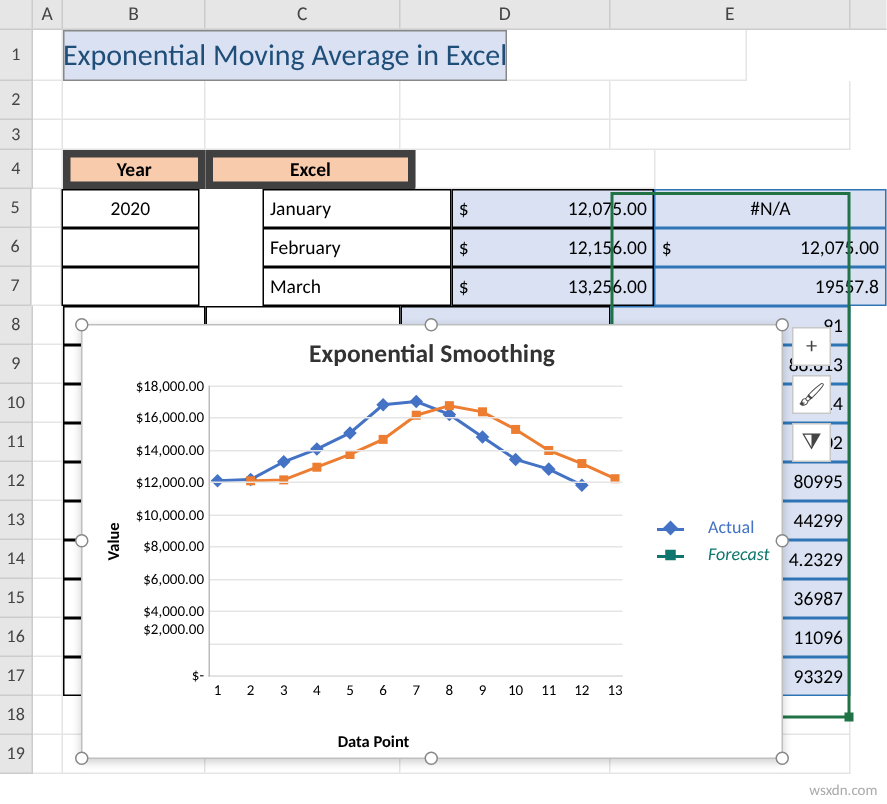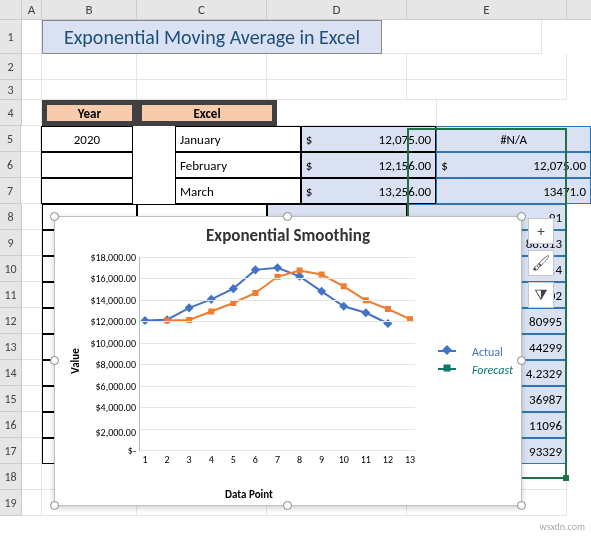--- a/index.html
+++ b/index.html
@@ -154,21 +154,21 @@
     font-size: 11px;
     font-weight: bold;
   }
   .legend {
     position: absolute;
     right: 8px;
     top: 50%;
     transform: translateY(-50%);
     font-size: 12px;
   }
-  .legend-item { display:flex; align-items:flex-start; gap:16px; margin:4px 0; }
+  .legend-item { display:flex; align-items:center; gap:16px; margin:4px 0; }
   .lg-mark { width:18px; height:10px; position:relative; }
   .lg-mark::before { content:""; position:absolute; left:0; right:0; top:50%; height:2px; background: currentColor; }
   .lg-mark.diamond::after { content:""; position:absolute; left:50%; top:50%; width:7px; height:7px; background: currentColor; transform: translate(-50%,-50%) rotate(45deg); }
   .lg-mark.square::after { content:""; position:absolute; left:50%; top:50%; width:7px; height:7px; background: currentColor; transform: translate(-50%,-50%); }
   .blue { color:#4472c4; }
   .orange { color:#0f766e;font-style:italic; }
   .plot {
     position: absolute;
     left: 62px; right: 6px; top: 4px; bottom: 22px;
     border-left: 1px solid #bbb;
@@ -228,21 +228,21 @@
     <div class="cC">C</div>
     <div class="cD">D</div>
     <div class="cE">E</div>
   </div>
 
   <div class="rows">
 
     <div class="row h34">
       <div class="rownum">1</div>
       <div class="cell cA h34"></div>
-      <div class="cell title-cell h34" style="width:340px">Exponential Moving Average in Excel</div>
+      <div class="cell title-cell h34" style="width:296px">Exponential Moving Average in Excel</div>
       <div class="cell cE h34"></div>
     </div>
 
     <div class="row h26">
       <div class="rownum">2</div>
       <div class="cell cA h26"></div>
       <div class="cell cB h26"></div>
       <div class="cell cC h26"></div>
       <div class="cell cD h26"></div>
       <div class="cell cE h26"></div>
@@ -295,21 +295,21 @@
     <div class="row h26">
       <div class="rownum">7</div>
       <div class="cell cA h26"></div>
       <div class="cell cB h26 tbl-cell"></div>
       <div class="cell cC h26 tbl-cell left">March</div>
       <div class="cell cD h26 tbl-cell sales">
         <span class="cur">$</span>
         <span class="amt">13,256.00</span>
       </div>
       <div class="cell cE h26 eCell rightnum">
-        <span class="amt">13471.0</span>
+        <span class="amt">19557.8</span>
       </div>
     </div>
 
     <div class="row h26">
         <div class="rownum">8</div>
         <div class="cell cA h26"></div>
         <div class="cell cB h26 tbl-cell"></div>
         <div class="cell cC h26 tbl-cell"></div>
         <div class="cell cD h26 tbl-cell sales"></div>
         <div class="cell cE h26 eCell rightnum">
@@ -480,21 +480,21 @@
             <rect x="156.58333333333334" y="10.445666666666654" width="6" height="6" fill="#ed7d31"></rect>
             <rect x="178.66666666666666" y="14.541555555555561" width="6" height="6" fill="#ed7d31"></rect>
             <rect x="200.75" y="26.282388888888875" width="6" height="6" fill="#ed7d31"></rect>
             <rect x="222.83333333333334" y="40.31777777777779" width="6" height="6" fill="#ed7d31"></rect>
             <rect x="244.91666666666666" y="49.02422222222222" width="6" height="6" fill="#ed7d31"></rect>
             <rect x="267" y="59.14599999999999" width="6" height="6" fill="#ed7d31"></rect>
           </svg>
       <div class="gridline" style="top: 193px;"></div>
           <div class="ytick" style="top: 193px;">$-</div>
           <div class="gridline" style="top: 171.556px;"></div>
-          <div class="ytick" style="top: 175px;">$2,000.00</div>
+          <div class="ytick" style="top: 162px;">$2,000.00</div>
           <div class="gridline" style="top: 150.111px;"></div>
           <div class="ytick" style="top: 150.111px;">$4,000.00</div>
           <div class="gridline" style="top: 128.667px;"></div>
           <div class="ytick" style="top: 128.667px;">$6,000.00</div>
           <div class="gridline" style="top: 107.222px;"></div>
           <div class="ytick" style="top: 107.222px;">$8,000.00</div>
           <div class="gridline" style="top: 85.7778px;"></div>
           <div class="ytick" style="top: 85.7778px;">$10,000.00</div>
           <div class="gridline" style="top: 64.3333px;"></div>
           <div class="ytick" style="top: 64.3333px;">$12,000.00</div>

